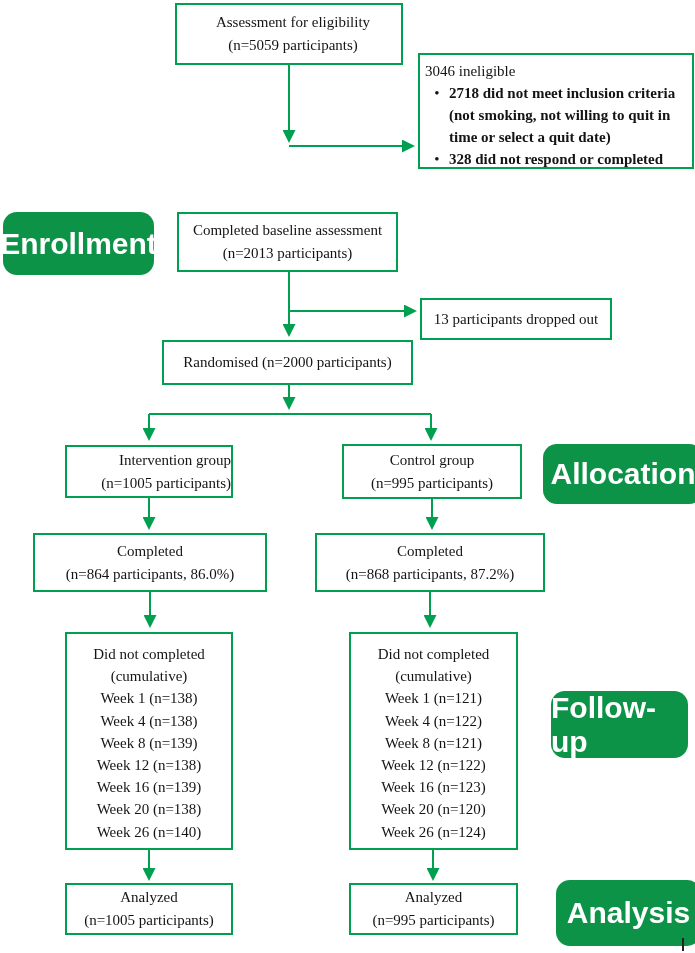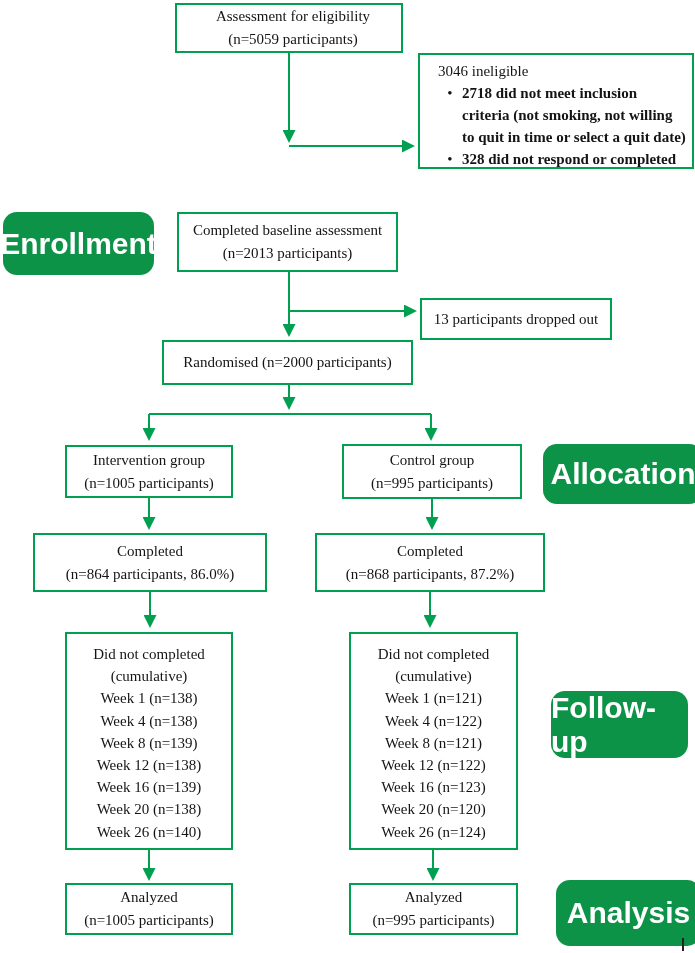--- a/index.html
+++ b/index.html
@@ -18,21 +18,21 @@
   #arrows line{stroke:var(--line);stroke-width:2;}
   #arrows .arrowhead{fill:var(--line);}
   .box{
     position:absolute;border:2px solid var(--line);background:#ffffff;
     box-sizing:border-box;display:flex;flex-direction:column;justify-content:center;
     text-align:center;font-size:15px;line-height:23px;
   }
   .box .ln{white-space:nowrap;}
   .weekbox{justify-content:flex-start;padding-top:9px;line-height:22.2px;}
   .ineligible{
-    justify-content:flex-start;text-align:left;padding:5px 4px 4px 18px;line-height:22px;
+    justify-content:flex-start;text-align:left;padding:5px 4px 4px 5px;line-height:22px;
   }
   .bullet-row{display:flex;align-items:flex-start;}
   .bullet-glyph{width:24px;flex:0 0 24px;text-align:center;}
   .bullet-text{flex:1;padding-right:2px;font-weight:bold;}
   .phase-label{
     position:absolute;background:var(--label-bg);color:var(--label-text);
     border-radius:14px;display:flex;align-items:center;justify-content:center;
     font-family:"Liberation Sans","DejaVu Sans",sans-serif;font-weight:bold;
     font-size:30px;letter-spacing:0px;
   }
@@ -58,21 +58,21 @@
     <line x1="149" y1="414" x2="149" y2="439" marker-end="url(#arw)"></line>
     <line x1="431" y1="414" x2="431" y2="439" marker-end="url(#arw)"></line>
     <line x1="149" y1="498" x2="149" y2="528" marker-end="url(#arw)"></line>
     <line x1="432" y1="499" x2="432" y2="528" marker-end="url(#arw)"></line>
     <line x1="150" y1="592" x2="150" y2="626" marker-end="url(#arw)"></line>
     <line x1="430" y1="592" x2="430" y2="626" marker-end="url(#arw)"></line>
     <line x1="149" y1="850" x2="149" y2="879" marker-end="url(#arw)"></line>
     <line x1="433" y1="850" x2="433" y2="879" marker-end="url(#arw)"></line>
   </svg>
 
-  <div class="box" style="left:175px;top:3px;width:228px;height:50px;padding-left:8px;">
+  <div class="box" style="left:175px;top:3px;width:228px;height:62px;padding-left:8px;">
     <div class="ln">Assessment for eligibility</div>
     <div class="ln">(n=5059 participants)</div>
   </div>
 
   <div class="box ineligible" style="left:418px;top:53px;width:276px;height:116px;">
     <div>3046 ineligible</div>
     <div class="bullet-row">
       <span class="bullet-glyph">•</span>
       <span class="bullet-text">2718 did not meet inclusion criteria (not smoking, not willing to quit in time or select a quit date)</span>
     </div>
@@ -90,21 +90,21 @@
   </div>
 
   <div class="box" style="left:420px;top:298px;width:192px;height:42px;">
     <div class="ln">13 participants dropped out</div>
   </div>
 
   <div class="box" style="left:162px;top:340px;width:251px;height:45px;">
     <div class="ln">Randomised (n=2000 participants)</div>
   </div>
 
-  <div class="box" style="left:65px;top:445px;width:168px;height:53px;">
+  <div class="box" style="left:65px;top:445px;width:168px;height:53px;align-items:flex-end;">
     <div class="ln">Intervention group</div>
     <div class="ln">(n=1005 participants)</div>
   </div>
   <div class="box" style="left:342px;top:444px;width:180px;height:55px;">
     <div class="ln">Control group</div>
     <div class="ln">(n=995 participants)</div>
   </div>
 
   <div class="phase-label" style="left:543px;top:444px;width:160px;height:60px;">Allocation</div>
 

